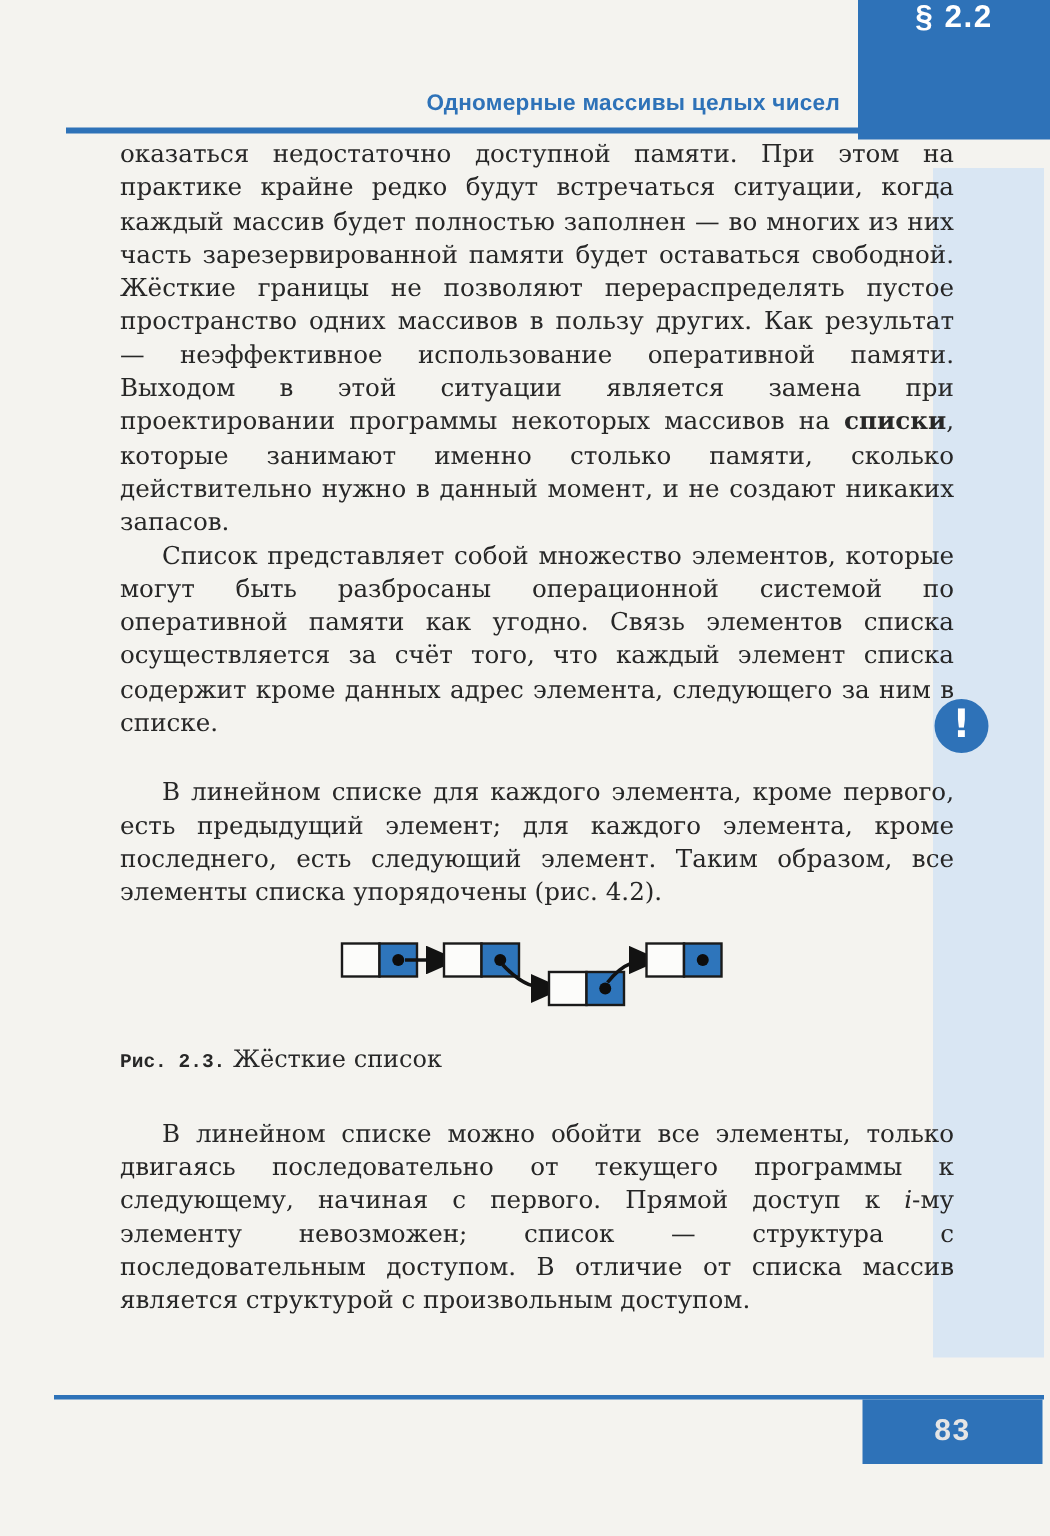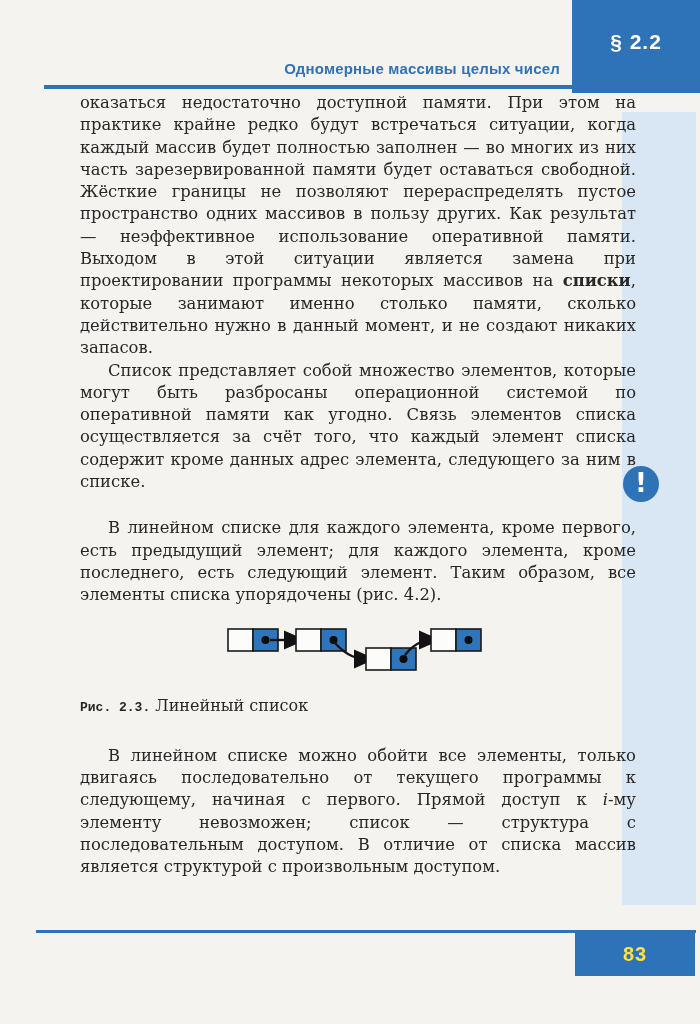--- a/index.html
+++ b/index.html
@@ -17,21 +17,21 @@
     font-weight:bold;font-size:15px;letter-spacing:.2px;
     color:var(--accent,#2e72b8);white-space:nowrap;
   }
   .header-rule{
     position:absolute;left:44px;top:85px;width:528px;height:4px;
     background:var(--accent,#2e72b8);
   }
   .section-box{
     position:absolute;left:572px;top:0;width:128px;height:93px;
     background:var(--accent,#2e72b8);
-    display:flex;align-items:center;justify-content:center;
+    display:flex;align-items:flex-start;justify-content:center;
     padding-bottom:9px;box-sizing:border-box;
   }
   .section-box span{
     color:#fff;font-family:"Liberation Sans","DejaVu Sans",sans-serif;
     font-weight:bold;font-size:21px;letter-spacing:1px;
   }
 
   
   .margin-strip{
     position:absolute;left:622px;top:112px;width:74px;height:793px;
@@ -85,21 +85,21 @@
   .footer-rule{
     position:absolute;left:36px;top:930px;width:660px;height:3px;
     background:var(--accent,#2e72b8);
   }
   .page-number-box{
     position:absolute;left:575px;top:933px;width:120px;height:43px;
     background:var(--accent,#2e72b8);
     display:flex;align-items:center;justify-content:center;
   }
   .page-number-box span{
-    color:#fde047;font-family:"Liberation Sans","DejaVu Sans",sans-serif;
+    color:#e5e5e5;font-family:"Liberation Sans","DejaVu Sans",sans-serif;
     font-weight:bold;font-size:20px;letter-spacing:1px;
   }
 </style>
 </head>
 <body>
 
 <div class="page">
 
   <div class="page-title">Одномерные массивы целых чисел</div>
   <div class="header-rule"></div>
@@ -153,21 +153,21 @@
         <g>
           <rect x="213" y="8" width="25" height="22" fill="#fcfcfa" stroke="#1a1a1a" stroke-width="1.6"></rect>
           <rect x="238" y="8" width="25" height="22" fill="#2e75bb" stroke="#1a1a1a" stroke-width="1.6"></rect>
           <circle cx="250.5" cy="19" r="4" fill="#0d0d0d"></circle>
         </g>
       </svg>
     </div>
 
     <p class="fig-caption">
       <span class="cap-label">Рис. 2.3.</span>
-      <span>Линейный список</span>
+      <span>Жёсткие список</span>
     </p>
 
     <p class="indent para-4"><span>В линейном списке можно обойти все элементы, только двигаясь последовательно от текущего программы к следующему, начиная с первого. Прямой доступ к </span><span class="ital">i</span><span>-му элементу невозможен; список — структура с последовательным доступом. В отличие от списка массив является структурой с произвольным доступом.</span></p>
 
   </div>
 
   <div class="footer-rule"></div>
   <div class="page-number-box">
     <span>83</span>
   </div>

